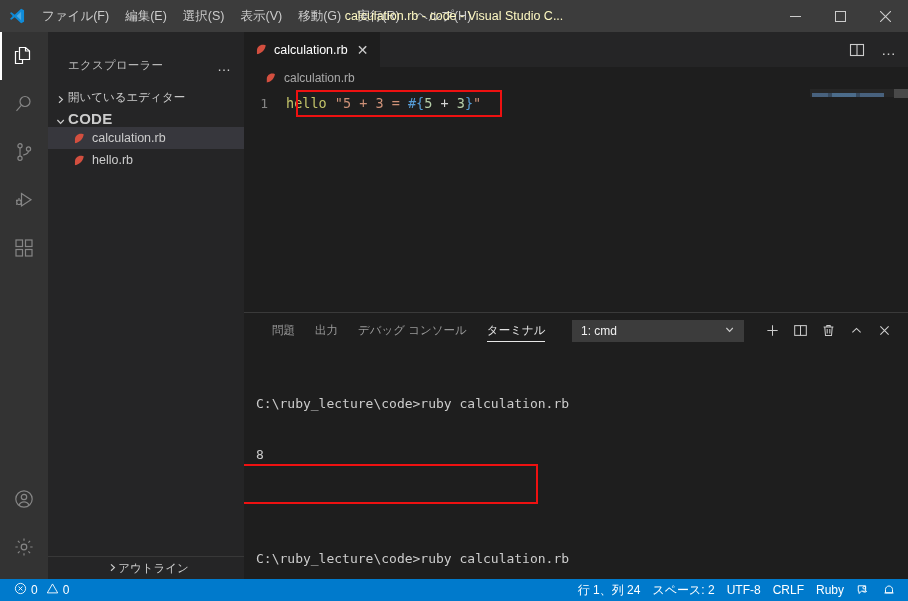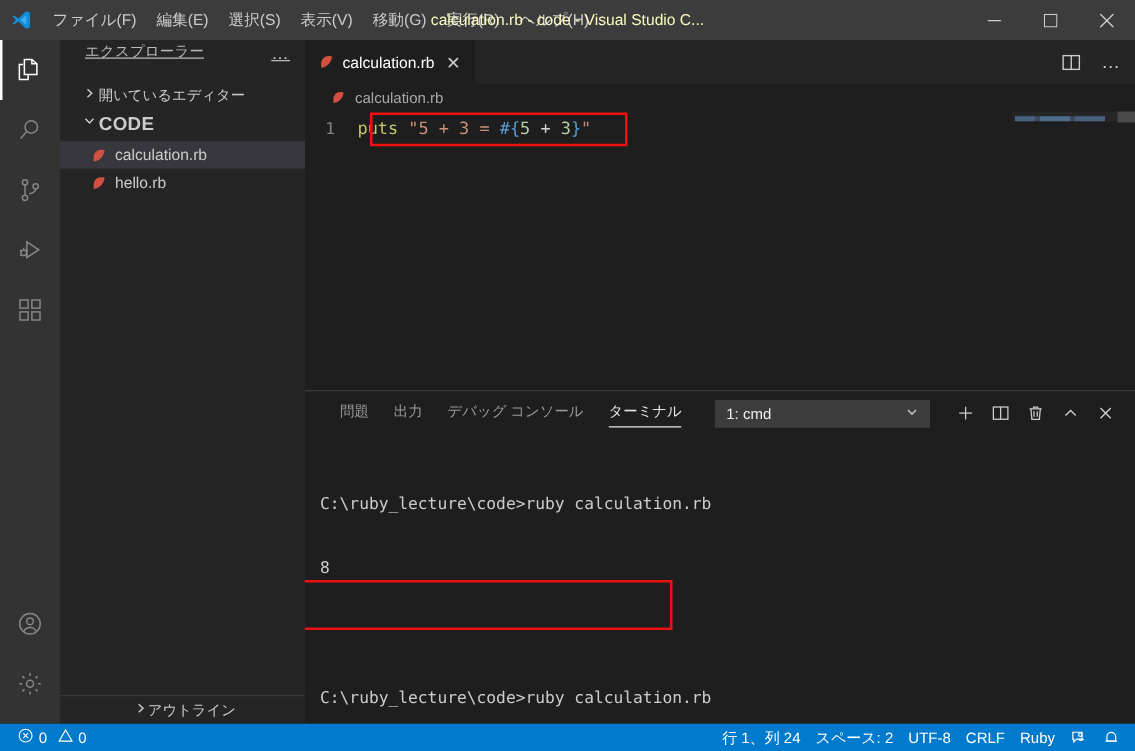--- a/index.html
+++ b/index.html
@@ -115,38 +115,38 @@
     width: 196px;
     min-width: 196px;
     background: #252526;
     display: flex;
     flex-direction: column;
     font-size: 12.5px;
   }
   .sidebar-title {
     height: 35px;
     display: flex;
-    padding: 2px 6px 0 20px;
+    align-items: center;
+    padding: 16px 6px 0 20px;
     color: #bbbbbb;
     font-size: 11.5px;
     letter-spacing: .2px;
-    text-decoration: underline;
   }
   .sidebar-title .dots {
     margin-left: auto;
     color: #cccccc;
     font-size: 14px;
     padding-right: 6px;
     letter-spacing: 1px;
   }
   .section-header {
     height: 22px;
     display: flex;
-    align-items: flex-start;
-    padding-left: 15px;
+    align-items: flex-end;
+    padding-left: 4px;
     font-size: 11.5px;
     color: #cccccc;
     user-select: none;
   }
   .section-header .chev {
     width: 16px;
     display: flex;
     align-items: center;
     justify-content: center;
     color: #cccccc;
@@ -591,21 +591,21 @@
           <svg width="12" height="12" viewBox="0 0 16 16">
             <path d="M2.4 9.4C2.4 5.3 5.6 2.1 9.6 2.1c2 0 3.6.7 3.6.7s-.3 4.3-3.5 7.5c-3.2 3.2-7.3 3.6-7.3 3.6s0-2.3 0-4.5z" fill="#d34f3f"></path>
           </svg>
         </span>
         <span>calculation.rb</span>
       </div>
 
       <div class="code-area">
         <div class="code-line">
           <span class="line-num">1</span>
-          <span class="code-text"><span class="tok-kw">puts</span><span class="tok-op"> </span><span class="tok-str">"5 + 3 = </span><span class="tok-interp-brace">#{</span><span class="tok-num">5</span><span class="tok-op"> + </span><span class="tok-num">3</span><span class="tok-interp-brace">}</span><span class="tok-str">"</span></span>
+          <span class="code-text"><span class="tok-kw">hello</span><span class="tok-op"> </span><span class="tok-str">"5 + 3 = </span><span class="tok-interp-brace">#{</span><span class="tok-num">5</span><span class="tok-op"> + </span><span class="tok-num">3</span><span class="tok-interp-brace">}</span><span class="tok-str">"</span></span>
         </div>
 
         <div class="minimap">
           <div class="minimap-slider"></div>
           <div class="minimap-line"></div>
         </div>
         <div class="editor-scrollbar">
           <div class="thumb"></div>
         </div>
 

